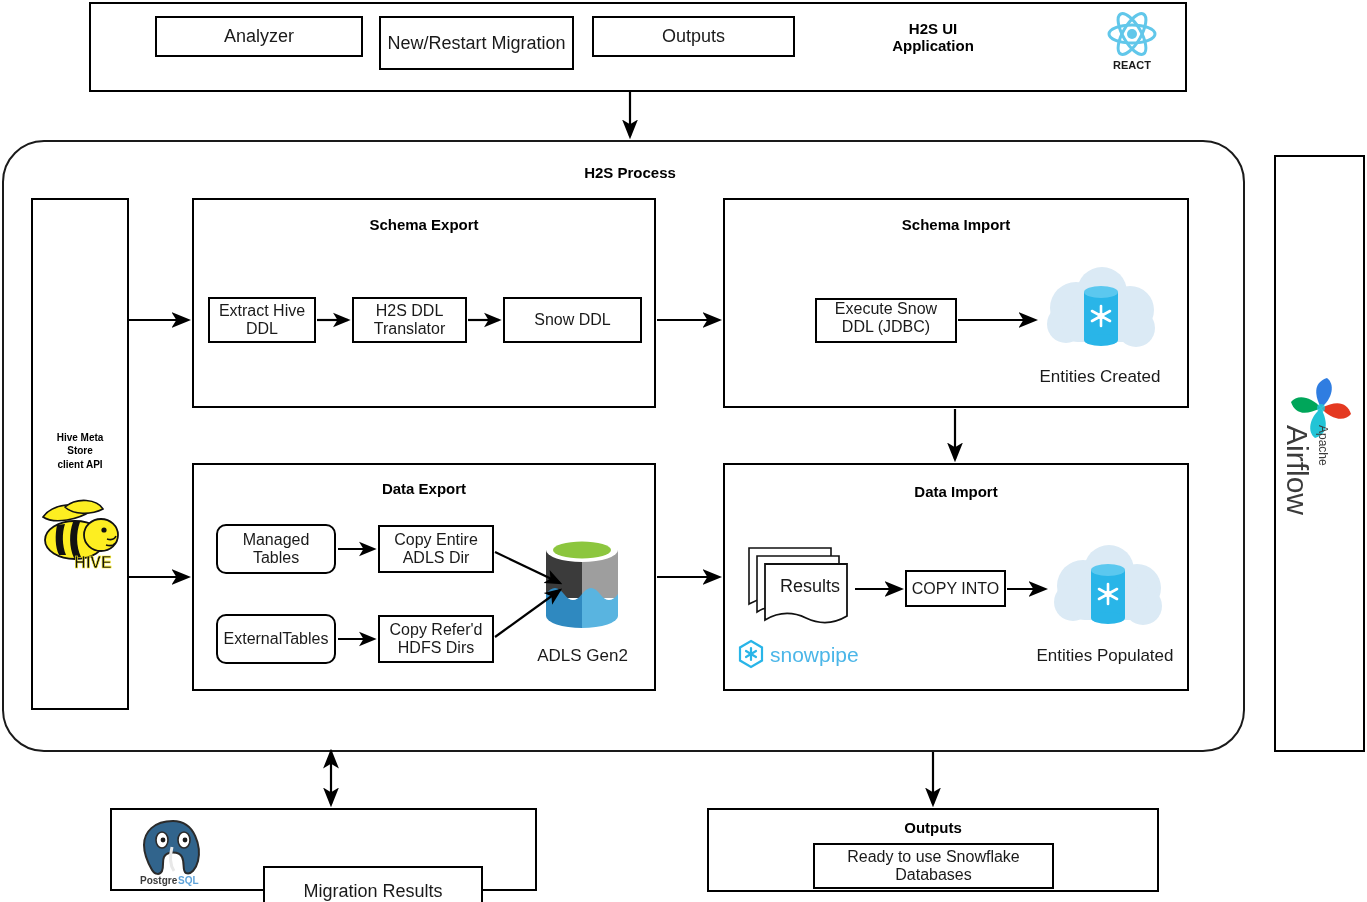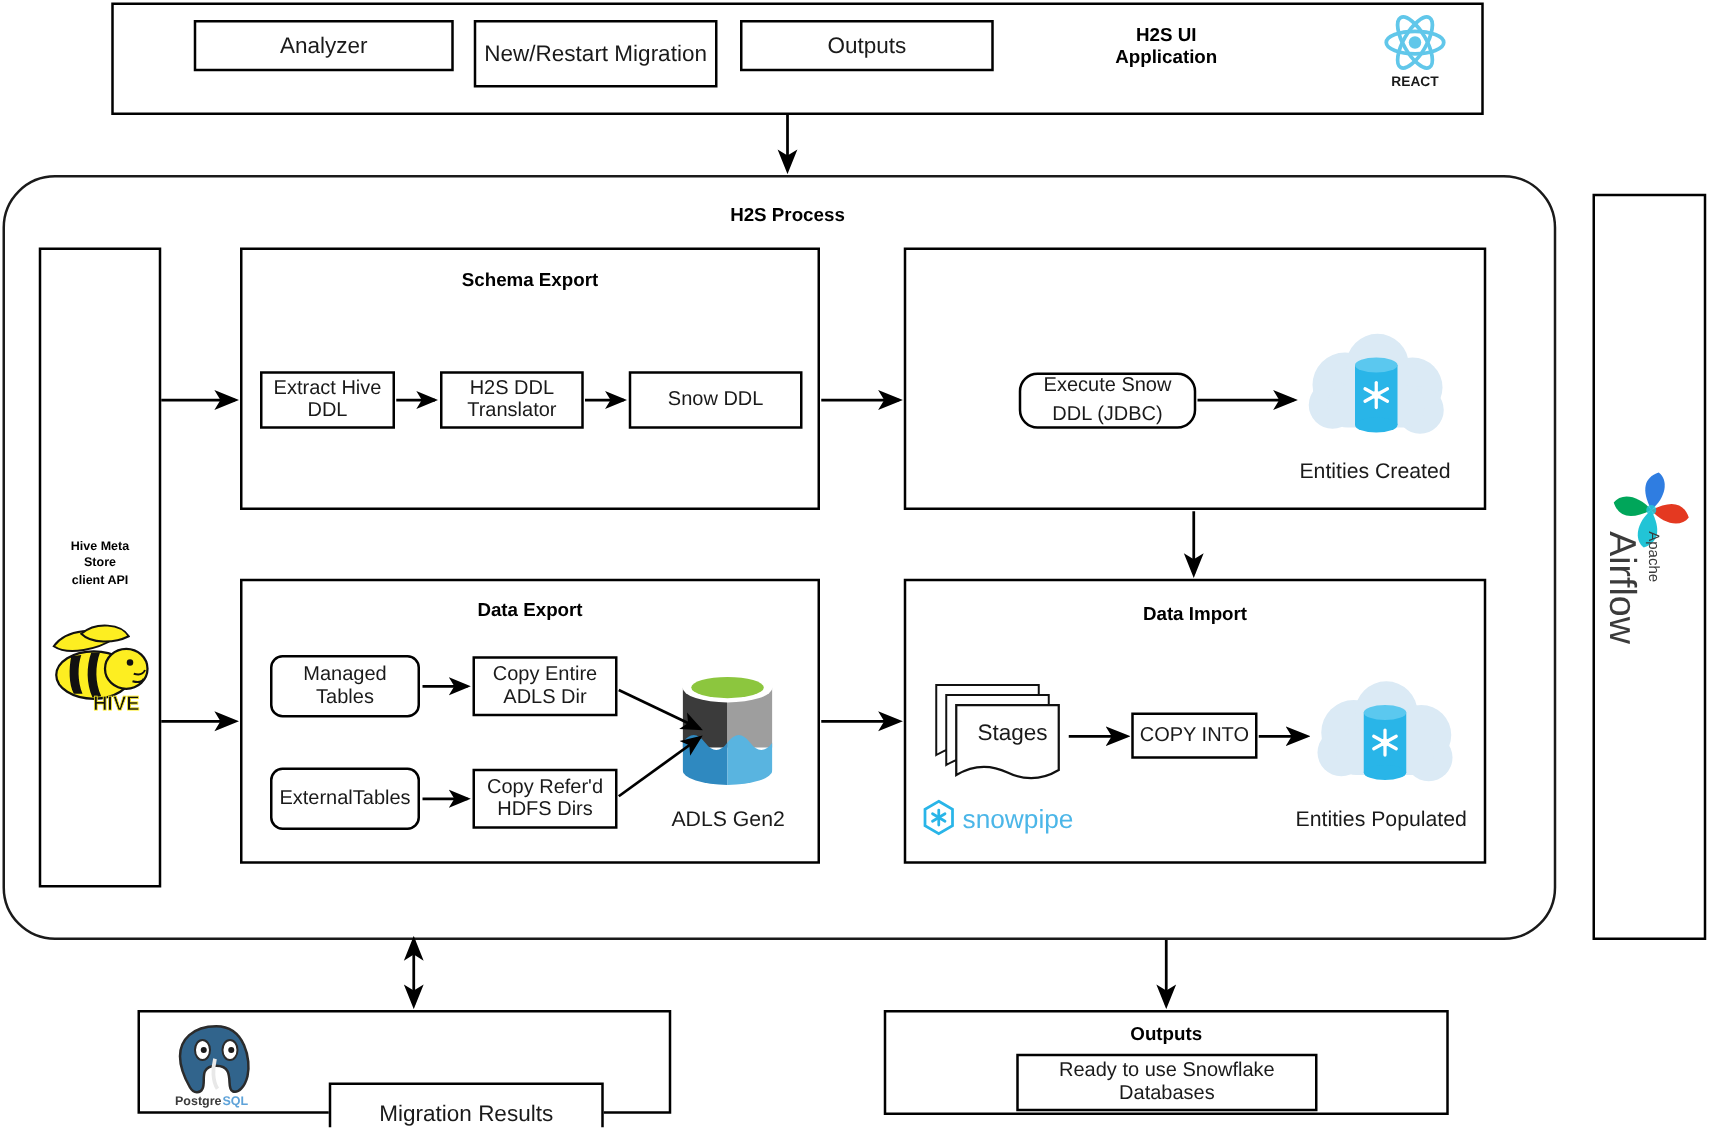--- a/index.html
+++ b/index.html
@@ -115,22 +115,23 @@
     <span class="node-text-sm">H2S DDL</span>
     <span class="node-text-sm">Translator</span>
   </div>
 
   <div class="box ctr" style="left:503px;top:297px;width:139px;height:46px;">
     <span class="node-text-sm">Snow DDL</span>
   </div>
 
   <div class="box" style="left:723px;top:198px;width:466px;height:210px;">
   </div>
-
-  <div class="box" style="left:815px;top:298px;width:142px;height:45px;display:flex;align-items:center;justify-content:space-between;flex-direction:column;border-radius:15px;">
+  <div class="lbl title-bold" style="left:723px;top:215px;width:466px;height:20px;">Schema Import</div>
+
+  <div class="box" style="left:815px;top:298px;width:142px;height:45px;display:flex;align-items:center;justify-content:flex-start;flex-direction:column;">
     <span class="node-text-sm">Execute Snow</span>
     <span class="node-text-sm">DDL (JDBC)</span>
   </div>
 
   <div class="abs" style="left:1036px;top:262px;width:128px;height:100px;">
     <svg viewBox="0 0 128 100" width="128" height="100">
       <g fill="#dbeaf5">
         <circle cx="40" cy="46" r="26"></circle>
         <circle cx="66" cy="30" r="25"></circle>
         <circle cx="94" cy="48" r="24"></circle>
@@ -200,21 +201,21 @@
   </div>
   <div class="lbl title-bold" style="left:723px;top:482px;width:466px;height:20px;">Data Import</div>
 
   <div class="abs" style="left:745px;top:545px;width:110px;height:85px;">
     <svg viewBox="0 0 110 85" width="110" height="85">
       <path d="M4 3 L86 3 L86 55 q-20 12 -41 2 q-21 -10 -41 2 Z" fill="#fff" stroke="#111" stroke-width="1.6"></path>
       <path d="M12 11 L94 11 L94 63 q-20 12 -41 2 q-21 -10 -41 2 Z" fill="#fff" stroke="#111" stroke-width="1.6"></path>
       <path d="M20 19 L102 19 L102 71 q-20 12 -41 2 q-21 -10 -41 2 Z" fill="#fff" stroke="#111" stroke-width="1.8"></path>
     </svg>
   </div>
-  <div class="lbl node-text" style="left:765px;top:575px;width:90px;height:22px;">Stages</div>
+  <div class="lbl node-text" style="left:765px;top:575px;width:90px;height:22px;">Results</div>
 
   <div class="abs" style="left:735px;top:638px;width:140px;height:36px;">
     <svg viewBox="0 0 140 36" width="140" height="36">
       <path d="M16 3 L27 9.5 L27 22.5 L16 29 L5 22.5 L5 9.5 Z" fill="none" stroke="#29b5e8" stroke-width="2.2"></path>
       <g stroke="#29b5e8" stroke-width="2.2" stroke-linecap="round">
         <line x1="16" y1="10" x2="16" y2="22"></line>
         <line x1="11" y1="13" x2="21" y2="19"></line>
         <line x1="21" y1="13" x2="11" y2="19"></line>
       </g>
       <text x="35" y="24" font-size="21" font-family="Liberation Sans, sans-serif" fill="#4bb6e8">snowpipe</text>

